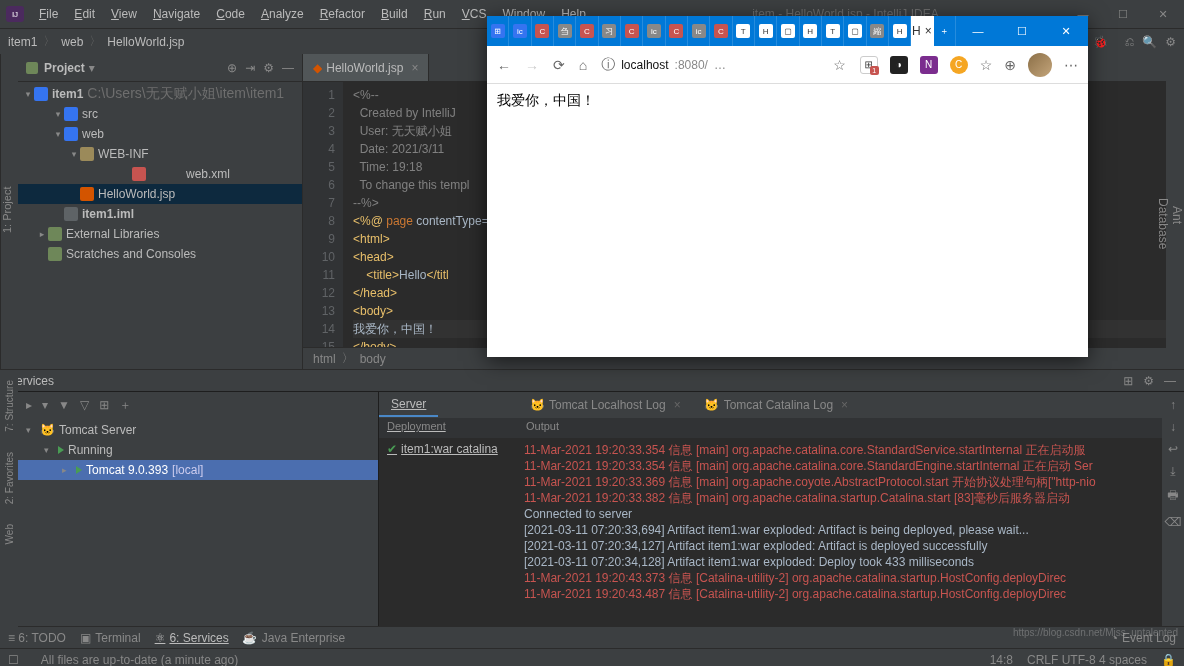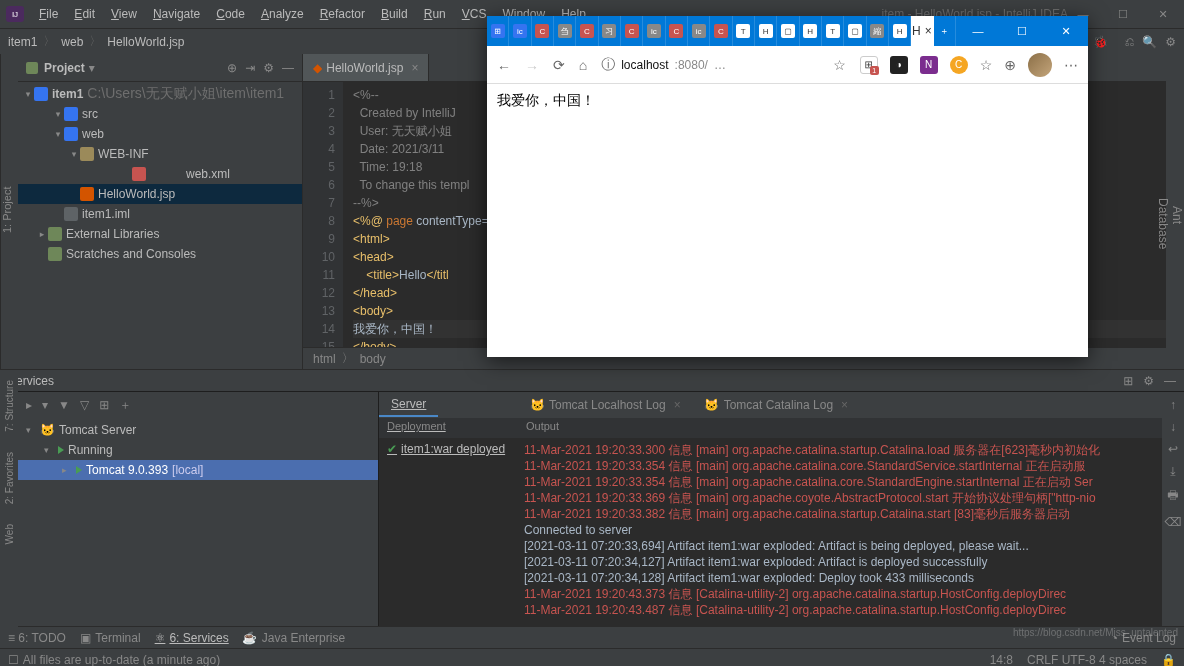--- a/index.html
+++ b/index.html
@@ -2,21 +2,21 @@
 <html><head>
 <meta charset="utf-8">
 <style>
 * { margin:0; padding:0; box-sizing:border-box; font-family:"Segoe UI",Arial,sans-serif; font-size:12px; }
 body { background:#2b2b2b; color:#bbb; width:1184px; height:666px; overflow:hidden; position:relative; }
 .titlebar { height:28px; background:#3c3f41; display:flex; align-items:center; padding:0 6px; color:#bbb; }
 .titlebar .logo { width:18px; height:16px; background:#4b2a5e; border-radius:3px; margin-right:8px; display:flex; align-items:center; justify-content:center; font-size:8px; color:#fff;}
 .menu { display:flex; gap:2px; }
 .menu span { padding:3px 7px; cursor:pointer; }
 .menu span u { text-decoration:underline; }
-.title-center { flex:1; text-align:right; padding-left:30px; color:#6e6e6e; }
+.title-center { flex:1; text-align:center; padding-left:30px; color:#6e6e6e; }
 .win-controls { display:flex; gap:10px; margin-left:auto; color:#888; }
 .win-controls span { width:30px; text-align:center; font-size:11px;}
 .navbar { height:26px; background:#3c3f41; border-top:1px solid #2b2b2b; display:flex; align-items:center; padding:0 8px; gap:6px; color:#bbb; }
 .navbar .crumb { color:#bbb; }
 .navbar .sep { color:#666; }
 .navbar .right-icons { margin-left:auto; display:flex; gap:8px; align-items:center; color:#888;}
 .right-icons .redsq { width:12px; height:12px; background:#c75450; }
 .body-row { display:flex; height:315px; }
 .sidebar-left { width:18px; background:#3c3f41; border-right:1px solid #2b2b2b; writing-mode:vertical-rl; transform:rotate(180deg); font-size:11px; color:#888; text-align:center; padding-top:4px;}
 .project-panel { width:285px; background:#3c3f41; border-right:1px solid #2b2b2b; display:flex; flex-direction:column; }
@@ -194,21 +194,21 @@
           <div class="tree-row" style="padding-left: 66px; gap: 36px;">
             <span class="arrow"></span>
             <span class="icon xml"></span>
             <span class="label">web.xml</span>
           </div>
           <div class="tree-row selected" style="padding-left: 50px;">
             <span class="arrow"></span>
             <span class="icon jsp"></span>
             <span class="label">HelloWorld.jsp</span>
           </div>
-          <div class="tree-row" style="padding-left: 34px;">
+          <div class="tree-row" style="padding-left: 34px; font-weight: bold;">
             <span class="arrow"></span>
             <span class="icon file"></span>
             <span class="label">item1.iml</span>
           </div>
           <div class="tree-row" style="padding-left: 18px;">
             <span class="arrow">▸</span>
             <span class="icon lib"></span>
             <span class="label">External Libraries</span>
           </div>
           <div class="tree-row" style="padding-left: 18px;">
@@ -322,31 +322,30 @@
         </div>
       </div>
   </div>
   <div class="svc-middle">
     <div class="svc-tabs" id="svctabs">
         <div class="svc-tab active">Server</div>
       </div>
     <div class="dep-header">Deployment</div>
     <div class="dep-item">
       <span class="check">✔</span>
-      <span>item1:war deployed</span>
+      <span>item1:war catalina</span>
     </div>
   </div>
   <div class="svc-out">
     <div class="svc-tabs" id="svctabs2">
         <div class="svc-tab"><span style="color:#d35400">🐱</span> Tomcat Localhost Log <span style="color:#666;margin-left:4px">×</span></div>
         <div class="svc-tab"><span style="color:#d35400">🐱</span> Tomcat Catalina Log <span style="color:#666;margin-left:4px">×</span></div>
       </div>
     <div class="out-header">Output</div>
     <div class="out-body" id="outbody">
-        <div class="r">11-Mar-2021 19:20:33.300 信息 [main] org.apache.catalina.startup.Catalina.load 服务器在[623]毫秒内初始化</div>
         <div class="r">11-Mar-2021 19:20:33.354 信息 [main] org.apache.catalina.core.StandardService.startInternal 正在启动服</div>
         <div class="r">11-Mar-2021 19:20:33.354 信息 [main] org.apache.catalina.core.StandardEngine.startInternal 正在启动 Ser</div>
         <div class="r">11-Mar-2021 19:20:33.369 信息 [main] org.apache.coyote.AbstractProtocol.start 开始协议处理句柄["http-nio</div>
         <div class="r">11-Mar-2021 19:20:33.382 信息 [main] org.apache.catalina.startup.Catalina.start [83]毫秒后服务器启动</div>
         <div class="w">Connected to server</div>
         <div class="w">[2021-03-11 07:20:33,694] Artifact item1:war exploded: Artifact is being deployed, please wait...</div>
         <div class="w">[2021-03-11 07:20:34,127] Artifact item1:war exploded: Artifact is deployed successfully</div>
         <div class="w">[2021-03-11 07:20:34,128] Artifact item1:war exploded: Deploy took 433 milliseconds</div>
         <div class="r">11-Mar-2021 19:20:43.373 信息 [Catalina-utility-2] org.apache.catalina.startup.HostConfig.deployDirec</div>
         <div class="r">11-Mar-2021 19:20:43.487 信息 [Catalina-utility-2] org.apache.catalina.startup.HostConfig.deployDirec</div>
@@ -377,21 +376,21 @@
       <span>Java Enterprise</span>
     </span>
   <span class="right item">
       <span>◔</span>
       <span>Event Log</span>
     </span>
 </div>
 
 <div class="status-bar">
   <span>☐</span>
-  <span style="margin-left:4px">All files are up-to-date (a minute ago)</span>
+  <span style="margin-left:22px">All files are up-to-date (a minute ago)</span>
   <div class="right">
     <span>14:8</span>
     <span>CRLF   UTF-8   4 spaces</span>
     <span>🔒</span>
   </div>
 </div>
 
 <div class="left-tool-strip">
   <span>7: Structure</span>
   <span>2: Favorites</span>

